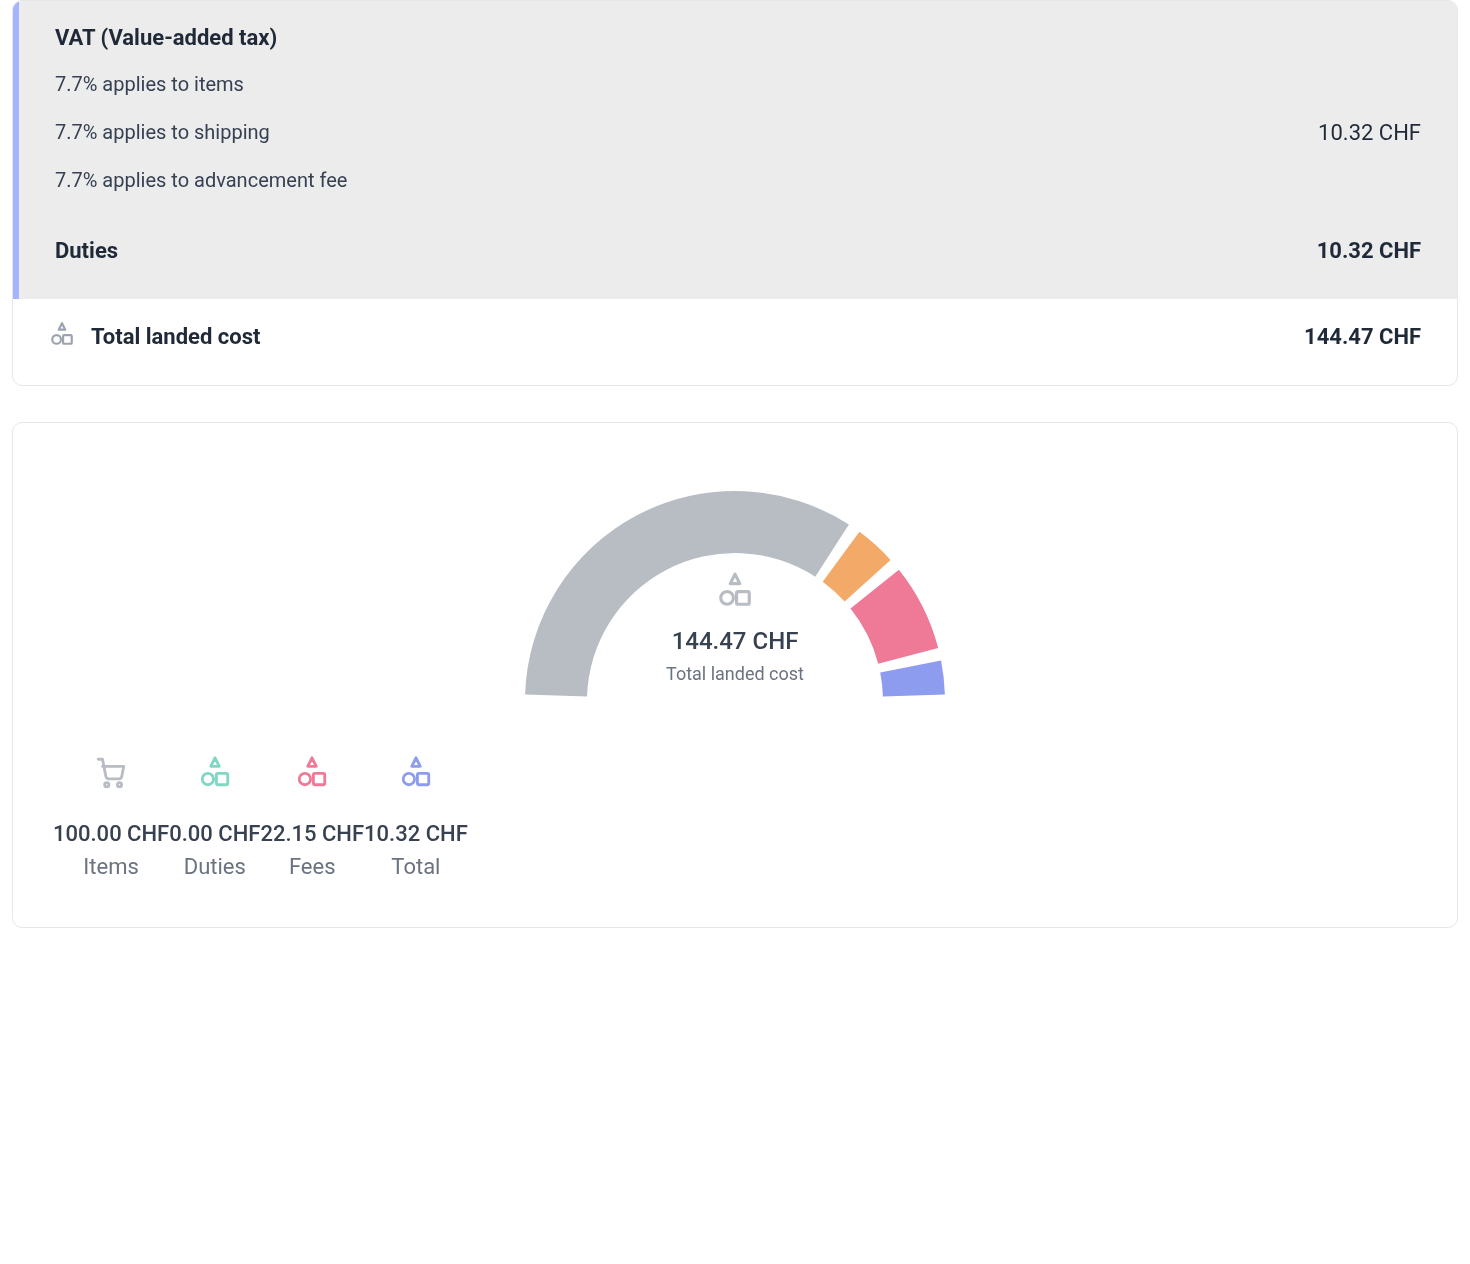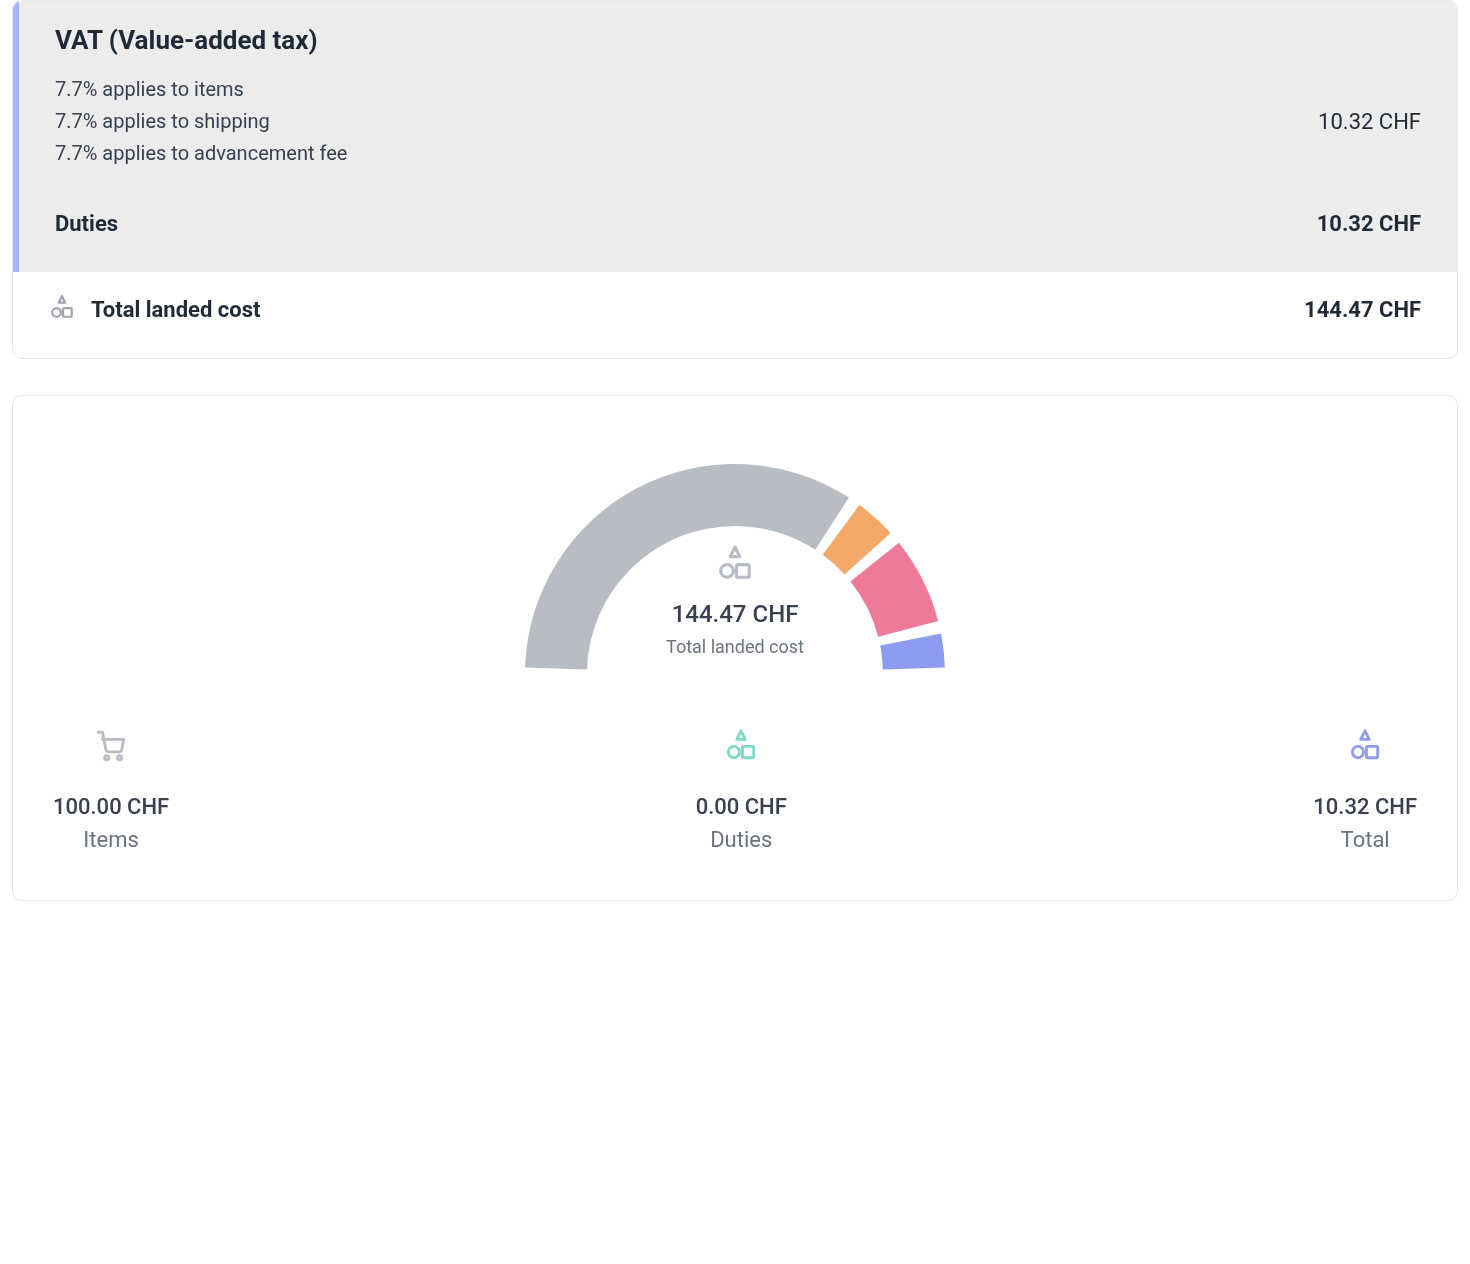--- a/index.html
+++ b/index.html
@@ -17,30 +17,30 @@
     overflow: hidden;
     background: #fff;
   }
   .vat-block {
     background: #ececed;
     border-left: 6px solid #a5b4fc;
     padding: 24px 36px 10px 36px;
   }
   .vat-title {
     font-weight: 700;
-    font-size: 26px;
+    font-size: 22px;
     color: #1f2937;
     margin-bottom: 22px;
   }
   .vat-body {
     display: flex;
     justify-content: space-between;
     align-items: center;
   }
-  .vat-lines { display: flex; flex-direction: column; gap: 8px; }
+  .vat-lines { display: flex; flex-direction: column; gap: 24px; }
   .vat-line { font-size: 20px; color: #374151; }
   .vat-amount { font-size: 22px; color: #1f2937; }
   .vat-total-row {
     display: flex;
     justify-content: space-between;
     align-items: center;
     margin-top: 46px;
     padding-bottom: 26px;
   }
   .vat-total-label {
@@ -95,23 +95,22 @@
     font-weight: 500;
   }
   .gauge-label {
     font-size: 18px;
     color: #6b7280;
     margin-top: 8px;
   }
 
   .stats-row {
     display: flex;
-    justify-content: space-between;
+    justify-content: flex-start;
     margin-top: 30px;
-    gap: 30px;
   }
   .stat {
     display: flex;
     flex-direction: column;
     align-items: center;
     gap: 4px;
     text-align: center;
   }
   .stat-icon { height: 42px; display: flex; align-items: center; justify-content: center; margin-bottom: 24px; }
   .stat-value { font-size: 22px; color: #374151; font-weight: 500; }
@@ -198,20 +197,31 @@
         <svg width="34" height="34" viewBox="0 0 24 24" fill="none" stroke="#7fd7c4" stroke-width="2" stroke-linejoin="round" stroke-linecap="round">
           <path d="M12 2 L15 8 L9 8 Z"></path>
           <circle cx="7" cy="17" r="4"></circle>
           <rect x="13" y="13" width="8" height="8" rx="1"></rect>
         </svg>
       </div>
       <div class="stat-value">0.00 CHF</div>
       <div class="stat-label">Duties</div>
     </div>
 
+    <div class="stat">
+      <div class="stat-icon">
+        <svg width="34" height="34" viewBox="0 0 24 24" fill="none" stroke="#ef7a97" stroke-width="2" stroke-linejoin="round" stroke-linecap="round">
+          <path d="M12 2 L15 8 L9 8 Z"></path>
+          <circle cx="7" cy="17" r="4"></circle>
+          <rect x="13" y="13" width="8" height="8" rx="1"></rect>
+        </svg>
+      </div>
+      <div class="stat-value">22.15 CHF</div>
+      <div class="stat-label">Fees</div>
+    </div>
 
     <div class="stat">
       <div class="stat-icon">
         <svg width="34" height="34" viewBox="0 0 24 24" fill="none" stroke="#8e9cf0" stroke-width="2" stroke-linejoin="round" stroke-linecap="round">
           <path d="M12 2 L15 8 L9 8 Z"></path>
           <circle cx="7" cy="17" r="4"></circle>
           <rect x="13" y="13" width="8" height="8" rx="1"></rect>
         </svg>
       </div>
       <div class="stat-value">10.32 CHF</div>

